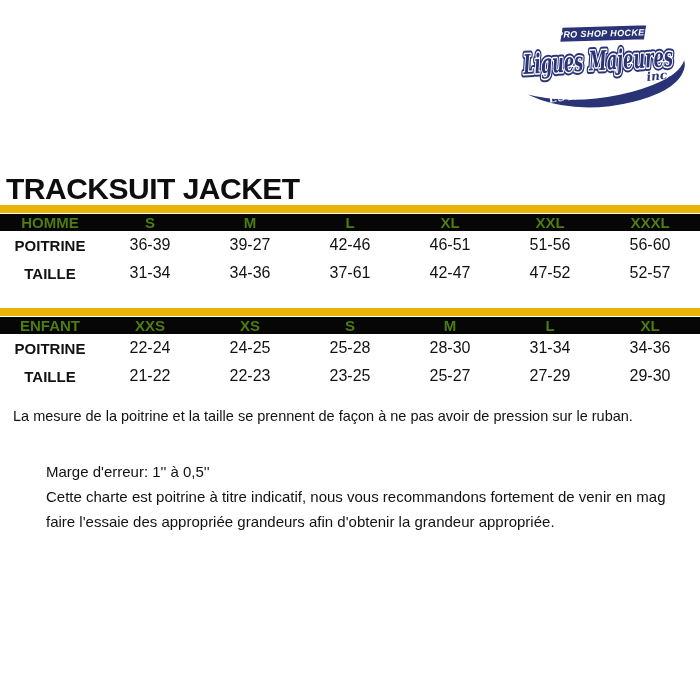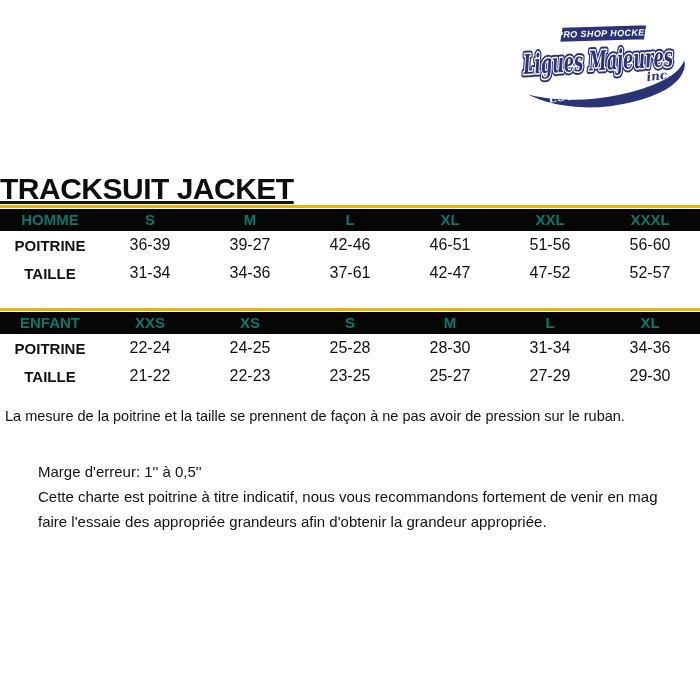--- a/index.html
+++ b/index.html
@@ -3,36 +3,36 @@
 <meta charset="utf-8">
 <style>
   * { margin:0; padding:0; box-sizing:border-box; }
   html,body { width:700px; height:700px; background:#ffffff; overflow:hidden;
               font-family:"Liberation Sans", sans-serif; color:#121212; position:relative; }
 
   
   .logo { position:absolute; top:4px; right:2px; width:188px; height:124px; }
 
   
-  .head-block { padding:172px 0 0 0;text-decoration:underline; }
+  .head-block { padding:172px 0 0 6px; }
   .title { font-size:30px; line-height:33px; font-weight:bold; letter-spacing:-0.5px; color:#0e0e0e; }
   .subtitle { font-size:21px; line-height:26px; font-style:italic; font-weight:bold;
               letter-spacing:-0.3px; margin-top:5px; margin-bottom:9px; color:#0e0e0e; }
 
   
   .size-table { width:700px; }
   .size-table.second { margin-top:21px; }
   .trow { display:grid; grid-template-columns:repeat(7,1fr); align-items:center; text-align:center; }
-  .trow.head { background:#060606; color:#0f766e; font-weight:bold; font-size:15px;
-               height:26px; border-top:3px solid #eab308; box-shadow:inset 0 1px 0 #ffffff; }
+  .trow.head { background:#060606; color:#4d7c0f; font-weight:bold; font-size:15px;
+               height:26px; border-top:8px solid #eab308; box-shadow:inset 0 1px 0 #ffffff; }
   .trow.data { height:28px; font-size:16px; }
   .trow.data .rowlabel { font-weight:bold; font-size:15px; }
 
   
-  .notes { padding-left:5px; }
+  .notes { padding-left:13px; }
   .note-measure { margin-top:16px; font-size:14.5px; line-height:20px; white-space:nowrap; }
   .note-block { margin-top:33px; font-size:15px; line-height:25px; }
   .note-line { white-space:nowrap;margin-left:33px; }
 </style>
 </head>
 <body>
 
 <div class="logo">
   <svg viewBox="0 0 188 124" width="188" height="124">
 

